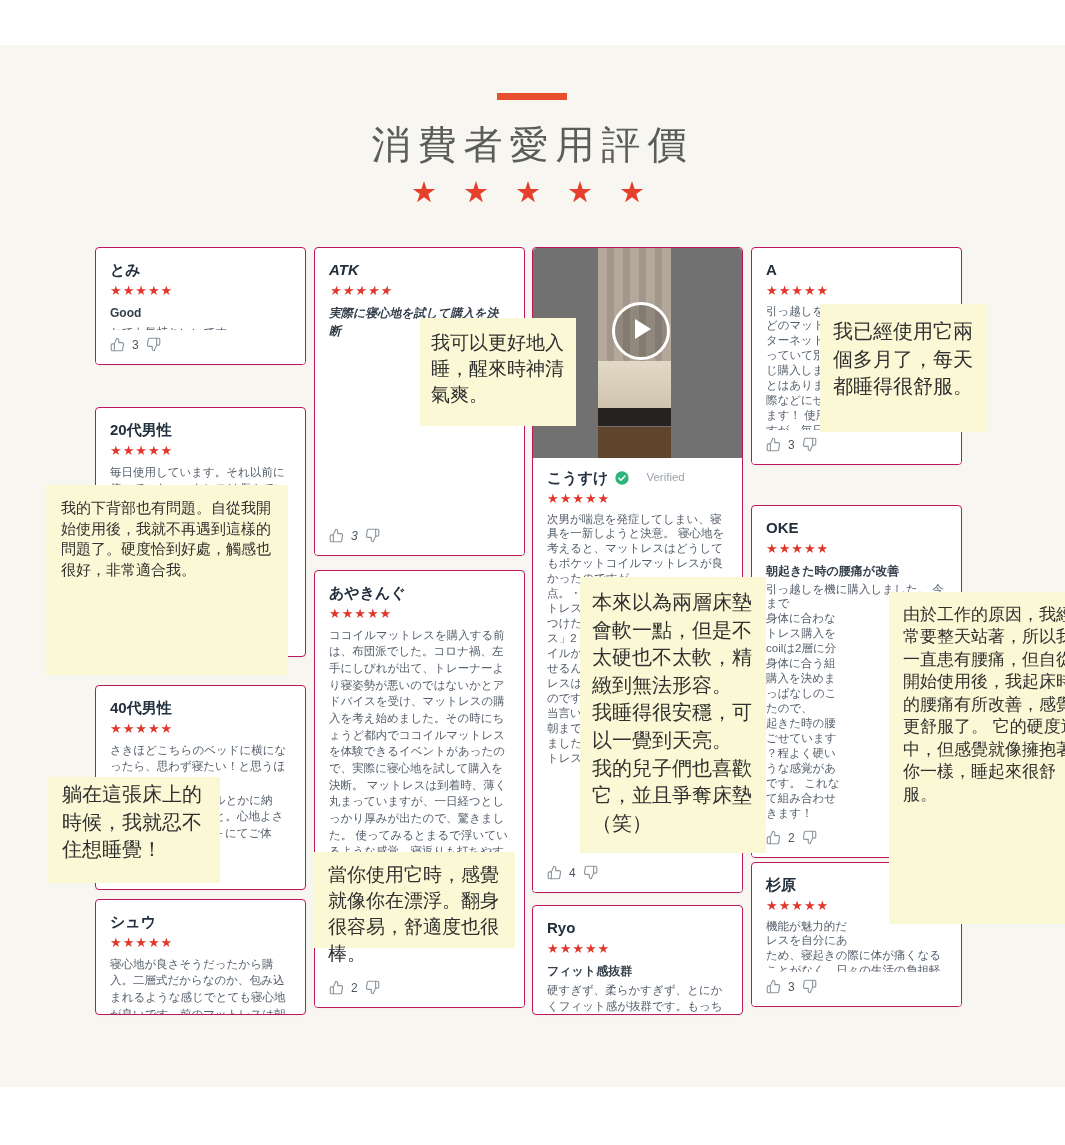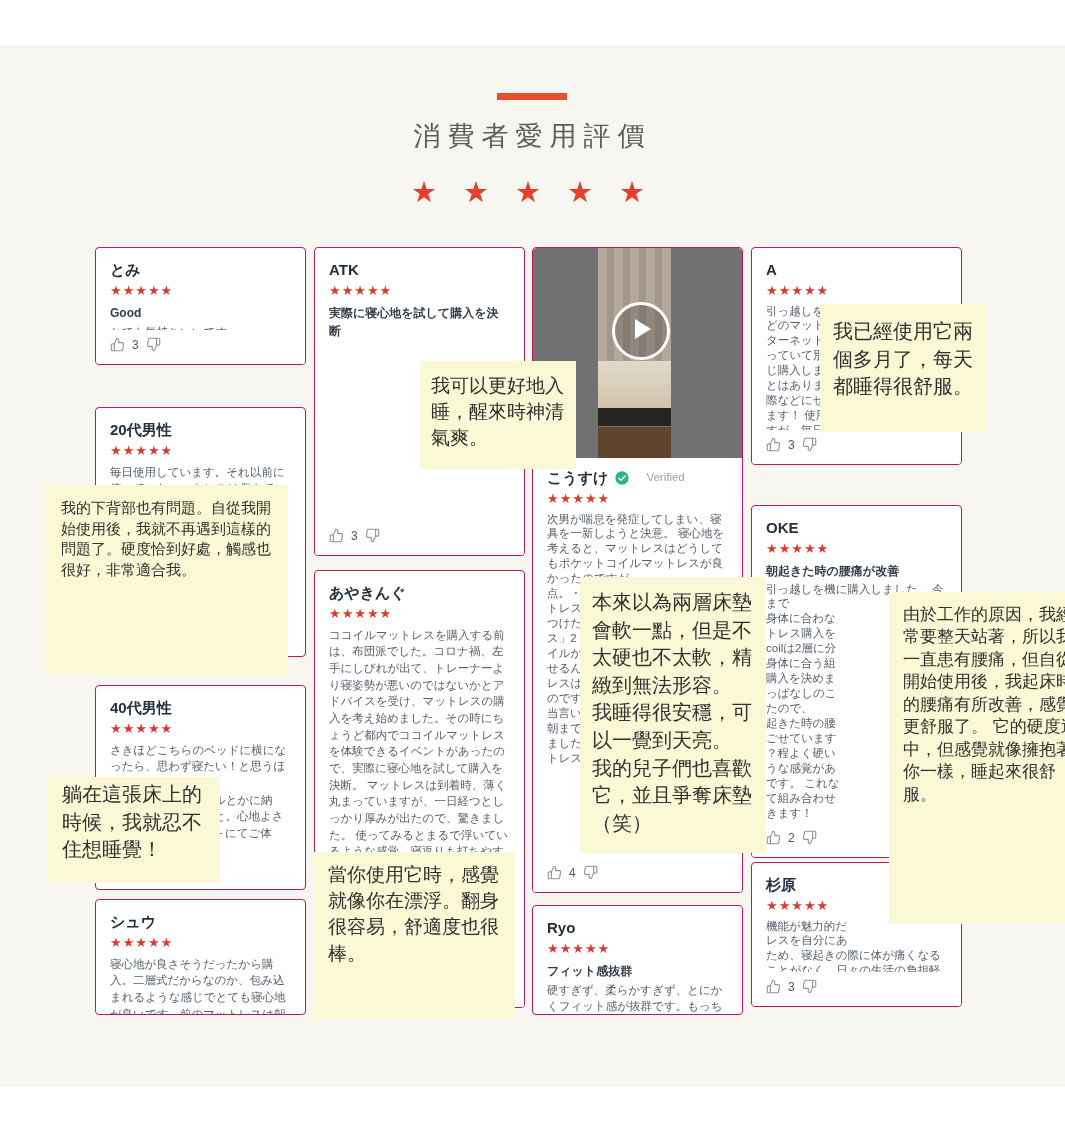--- a/index.html
+++ b/index.html
@@ -2,21 +2,21 @@
 <html><head>
 <meta charset="utf-8">
 <style>
   html,body{margin:0;padding:0;}
   body{width:1065px;height:1145px;position:relative;background:#ffffff;
        font-family:"Liberation Sans",sans-serif;overflow:hidden;}
   .band{position:absolute;left:0;top:45px;width:1065px;height:1042px;background:#f8f6f0;}
   
   .accent-bar{position:absolute;left:497px;top:93px;width:70px;height:7px;background:#e8502d;}
   .sec-title{position:absolute;left:0;top:118px;width:1065px;text-align:center;
-             font-family:"Liberation Serif",serif;font-size:27px;font-weight:400;
+             font-family:"Liberation Serif",serif;font-size:39px;font-weight:400;
              color:#5c5c5c;letter-spacing:7px;}
   .big-stars{position:absolute;left:0;top:175px;width:1065px;text-align:center;
              font-size:29px;color:#e5402e;letter-spacing:9px;}
   
   .grid{position:absolute;left:95px;top:247px;width:868px;height:768px;}
   .card{position:absolute;width:211px;background:#ffffff;border:1px solid #be185d;
         border-radius:4px;box-sizing:border-box;padding:12px 14px 34px 14px;
         overflow:hidden;box-shadow:0 1px 2px rgba(0,0,0,0.03);}
   .cname{font-size:15px;font-weight:bold;color:#222f3d;line-height:1.3;display:flex;align-items:center;gap:6px;}
   .stars{font-size:13px;color:#df372b;letter-spacing:1px;margin:3px 0 6px 0;}
@@ -40,25 +40,25 @@
   .vwood{position:absolute;left:0;top:85%;width:100%;height:15%;background:#5e452c;}
   .play{position:absolute;left:50%;top:38%;width:52px;height:52px;margin:-26px 0 0 -26px;
         border:3px solid #ffffff;border-radius:50%;background:rgba(40,40,40,0.25);}
   .play::after{content:"";position:absolute;left:20px;top:14px;
         border-left:16px solid #ffffff;border-top:10px solid transparent;border-bottom:10px solid transparent;}
   
   .overlay{position:absolute;background:#fbf9d5;color:#303030;z-index:5;
            white-space:pre-line;box-sizing:border-box;line-height:1.38;}
   .o1{left:45px;top:485px;width:243px;height:190px;font-size:15px;padding:13px 16px;}
   .o2{left:48px;top:777px;width:172px;height:106px;font-size:20px;padding:4px 14px;}
-  .o3{left:420px;top:318px;width:156px;height:108px;font-size:19px;padding:12px 11px;margin-top:43px;}
+  .o3{left:420px;top:318px;width:156px;height:108px;font-size:19px;padding:12px 11px;}
   .o4{left:820px;top:304px;width:168px;height:128px;font-size:20px;padding:14px 13px;}
   .o5{left:580px;top:577px;width:186px;height:276px;font-size:20px;padding:12px 12px;}
   .o6{left:889px;top:592px;width:214px;height:332px;font-size:17px;padding:12px 14px;line-height:1.32;}
-  .o7{left:313px;top:852px;width:202px;height:168px;font-size:19px;padding:10px 15px;}
+  .o7{left:313px;top:852px;width:202px;height:96px;font-size:19px;padding:10px 15px;}
 </style>
 </head>
 <body>
 
 <div class="band"></div>
 
 <div class="accent-bar"></div>
 <div class="sec-title">消費者愛用評價</div>
 <div class="big-stars">★ ★ ★ ★ ★</div>
 
@@ -94,21 +94,21 @@
 　　　　　　　　こと。心地よさ
 　　　　　　　　電＋にてご体</div>
   </article>
 
   <article class="card" style="left:0;top:652px;height:116px;padding-bottom:12px;">
     <div class="cname">シュウ</div>
     <div class="stars">★★★★★</div>
     <div class="rbody">寝心地が良さそうだったから購入。二層式だからなのか、包み込まれるような感じでとても寝心地が良いです。前のマットレスは朝起きると腰が痛かったのですが、それも解消されてとても</div>
   </article>
 
-  <article class="card" style="left:219px;top:0;height:309px;">
+  <article class="card" style="left:219px;top:0;height:309px;font-style:italic;">
     <div class="cname">ATK</div>
     <div class="stars">★★★★★</div>
     <div class="rtitle">実際に寝心地を試して購入を決断</div>
     <div class="likes">
       <svg width="15" height="15" viewBox="0 0 24 24" fill="none" stroke="#8b949c" stroke-width="1.8" stroke-linecap="round" stroke-linejoin="round">
           <path d="M14 9V5a3 3 0 0 0-3-3l-4 9v11h11.28a2 2 0 0 0 2-1.7l1.38-9a2 2 0 0 0-2-2.3zM7 22H4a2 2 0 0 1-2-2v-7a2 2 0 0 1 2-2h3"></path>
         </svg>
       <span class="lnum">3</span>
       <svg width="15" height="15" viewBox="0 0 24 24" fill="none" stroke="#8b949c" stroke-width="1.8" stroke-linecap="round" stroke-linejoin="round" style="transform:rotate(180deg)">
           <path d="M14 9V5a3 3 0 0 0-3-3l-4 9v11h11.28a2 2 0 0 0 2-1.7l1.38-9a2 2 0 0 0-2-2.3zM7 22H4a2 2 0 0 1-2-2v-7a2 2 0 0 1 2-2h3"></path>

